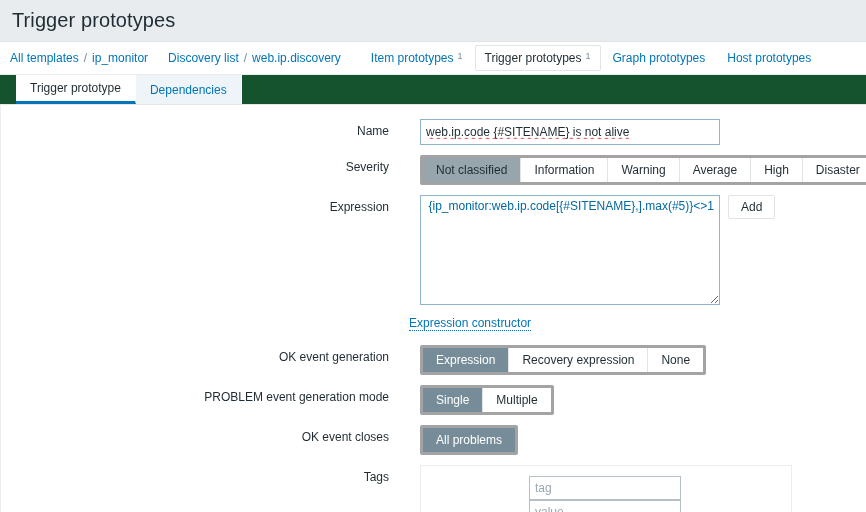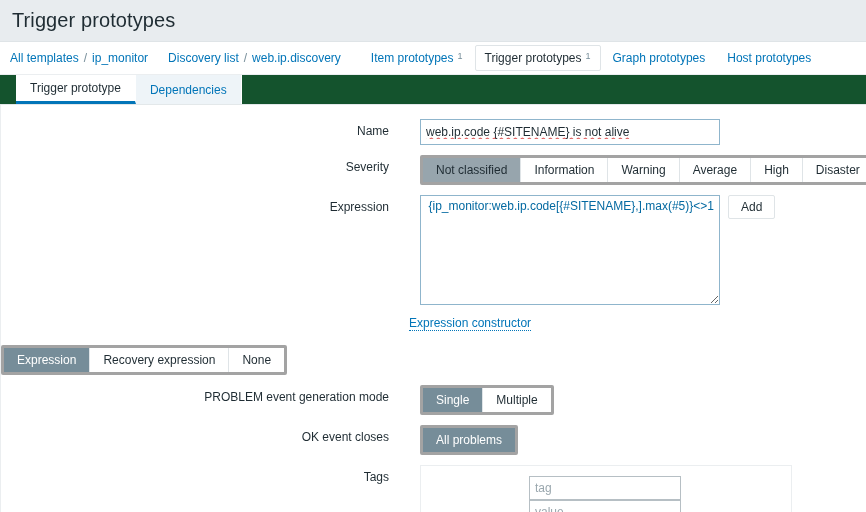--- a/index.html
+++ b/index.html
@@ -306,20 +306,21 @@
         <textarea class="expr" style="">{ip_monitor:web.ip.code[{#SITENAME},].max(#5)}&lt;&gt;1</textarea>
         <button class="btn">Add</button>
       </div>
     </div>
 
     <div class="sub-row">
       <a class="dotted-link">Expression constructor</a>
     </div>
 
     <div class="row">
+      <div class="label">OK event generation</div>
       <div class="field">
         <div class="segmented">
           <div class="seg sel-blue">Expression</div>
           <div class="seg">Recovery expression</div>
           <div class="seg">None</div>
         </div>
       </div>
     </div>
 
     <div class="row">

